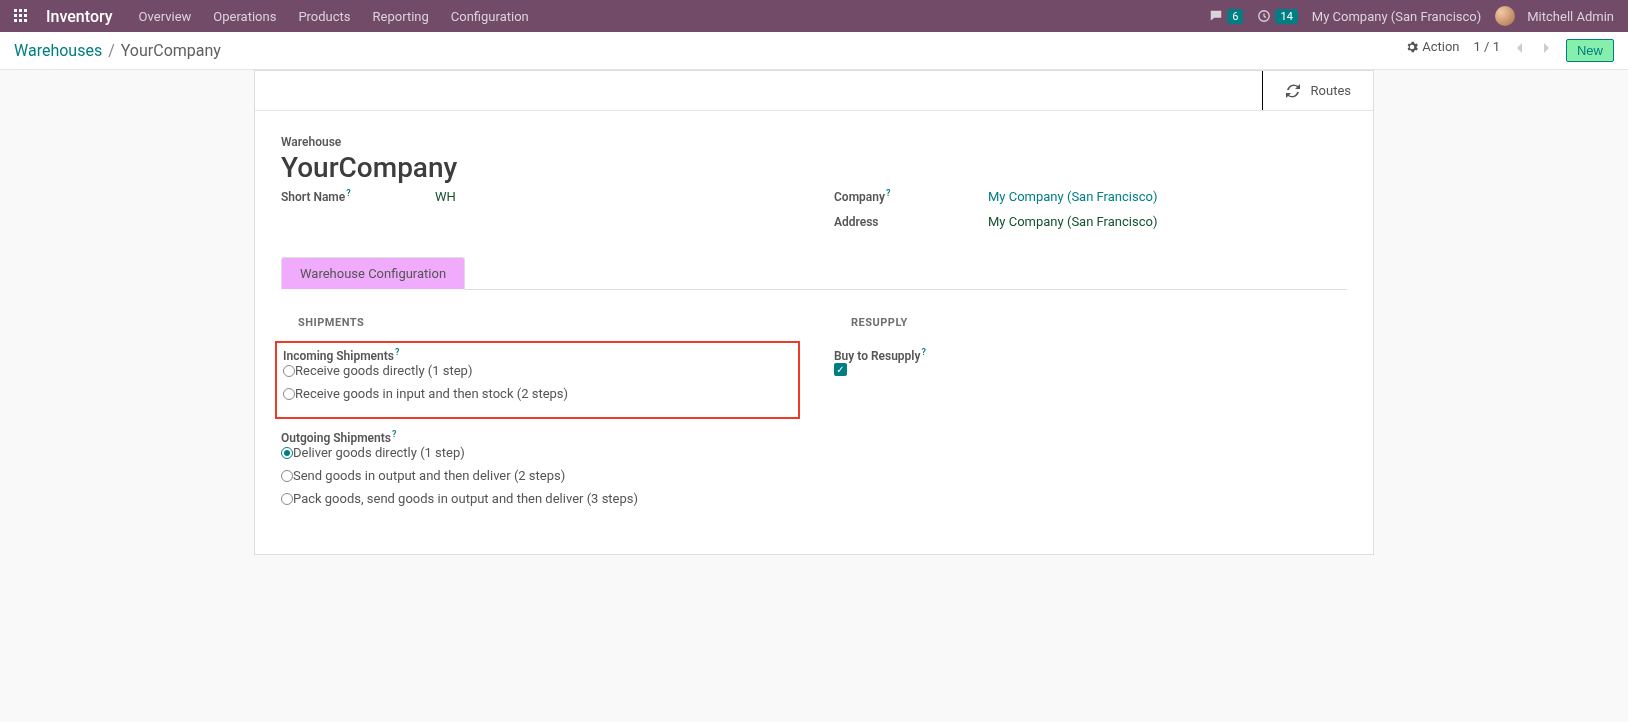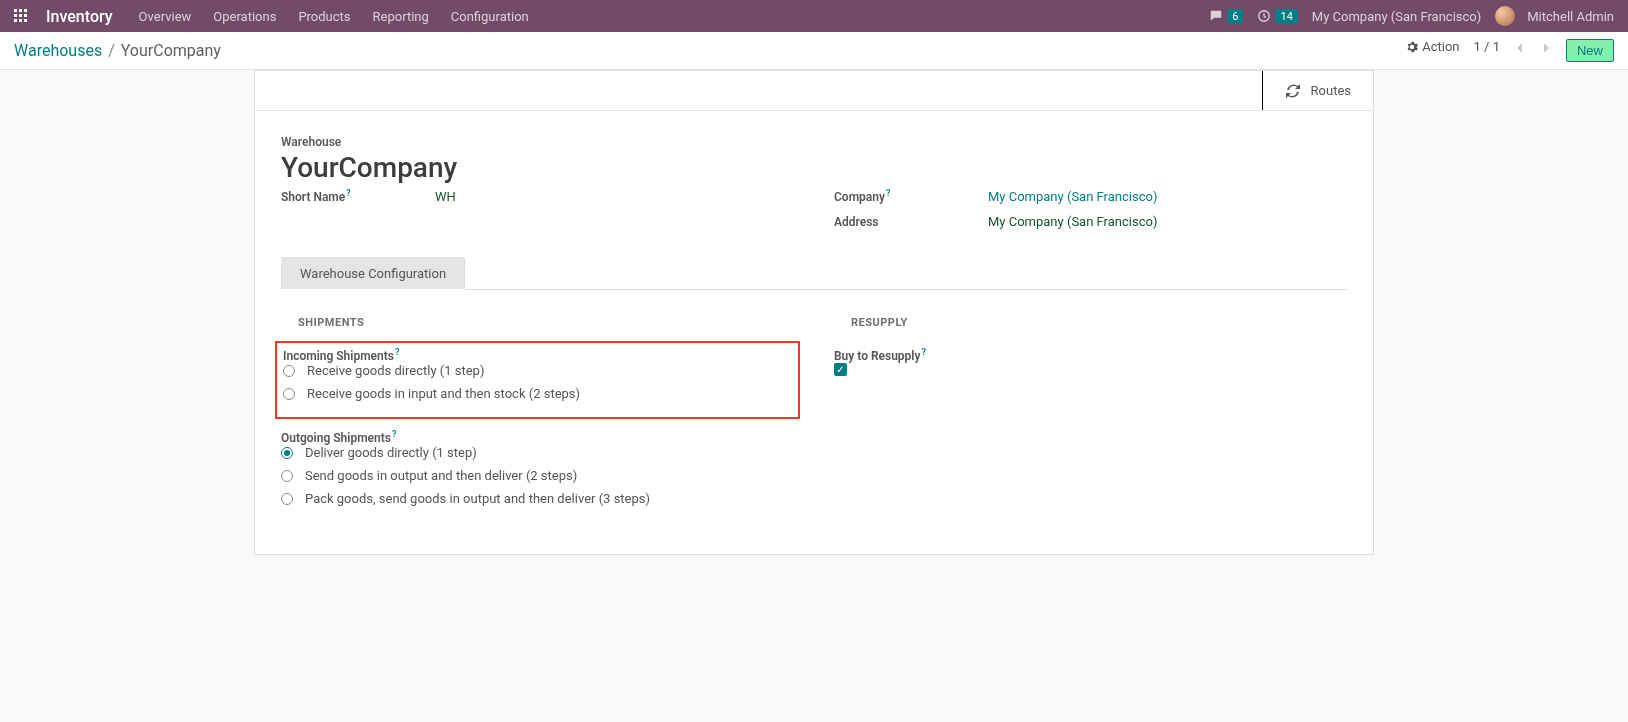--- a/index.html
+++ b/index.html
@@ -46,30 +46,30 @@
 .top-cols { display: flex; margin-top: 4px; gap: 40px; }
 .top-col { flex: 1; }
 .info-row { display: flex; align-items: baseline; margin-bottom: 10px; }
 .info-label { width: 154px; font-weight: 600; color: #555; font-size: 12px; position: relative; }
 .help-sup { color: #017e84; font-size: 9px; vertical-align: super; margin-left: 1px; }
 .info-val { color: #14532d; font-size: 13px; }
 .info-val.link { color: #017e84; cursor: pointer; }
 
 
 .tabs { margin-top: 18px; border-bottom: 1px solid #ddd; display: flex; }
-.tab { padding: 8px 18px; font-size: 13px; border: 1px solid #ddd; border-bottom: 1px solid #fff; background: #e5e5e5; margin-bottom: -1px; border-radius: 3px 3px 0 0; cursor: pointer; color: #555; }
+.tab { padding: 8px 18px; font-size: 13px; border: 1px solid #ddd; border-bottom: 1px solid #fff; background: #f0abfc; margin-bottom: -1px; border-radius: 3px 3px 0 0; cursor: pointer; color: #555; }
 
 .tab-content { padding-top: 26px; display: flex; gap: 40px; }
 .tab-col { flex: 1; }
 .section-title { font-size: 11px; letter-spacing: 0.5px; color: #6f6f6f; font-weight: 700; margin-bottom: 16px; margin-left: 17px; }
 
 .field-row { display: flex; align-items: flex-start; margin-bottom: 4px; flex-direction: column; }
 .field-label { width: 126px; font-weight: 600; color: #555; font-size: 12px; padding-top: 2px; }
 .radio-group { flex: 1; }
-.radio-row { display: flex; align-items: center; gap: 12px; margin-bottom: 8px; cursor: pointer; }
+.radio-row { display: flex; align-items: center; gap: 0; margin-bottom: 8px; cursor: pointer; }
 .radio { width: 12px; height: 12px; border: 1px solid #888; border-radius: 50%; flex-shrink: 0; display:flex; align-items:center; justify-content:center; }
 .radio.checked { border-color: #017e84; }
 .radio.checked::after { content: ""; width: 6px; height: 6px; background: #017e84; border-radius: 50%; }
 .radio-text { color: #555; font-size: 13px; }
 
 .highlight-box { border: 2px solid #ec3b28; padding: 2px 0 4px; margin: -4px -6px 8px -6px; }
 .highlight-inner { padding: 0 6px; }
 
 .checkbox { width: 13px; height: 13px; background: #017e84; display: inline-flex; align-items: center; justify-content: center; color: #fff; font-size: 10px; border-radius: 2px; }
 

